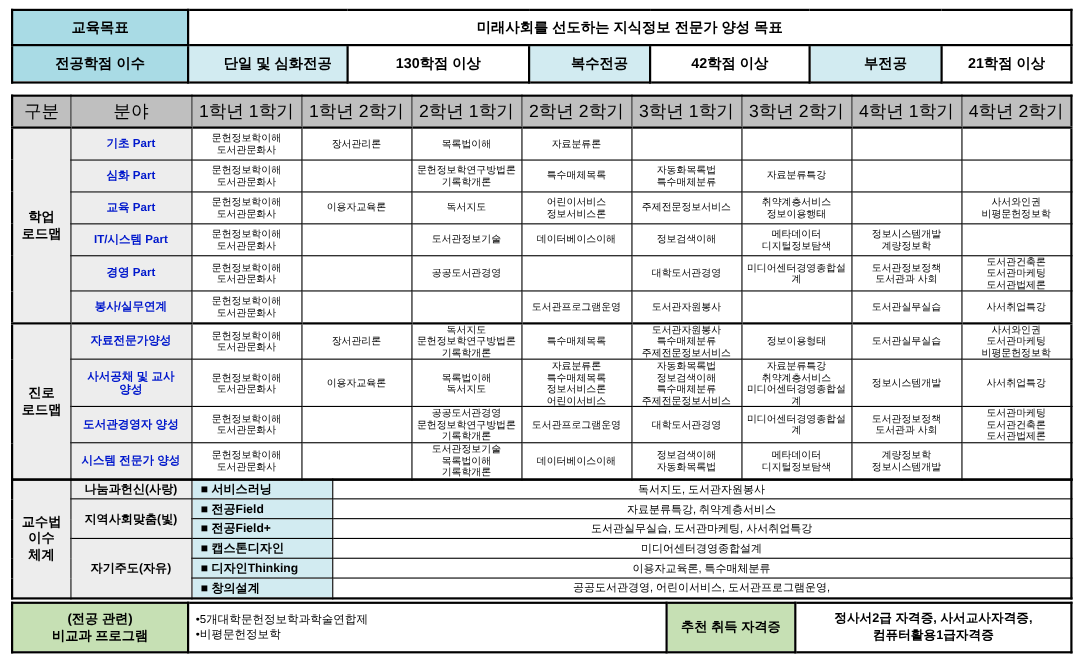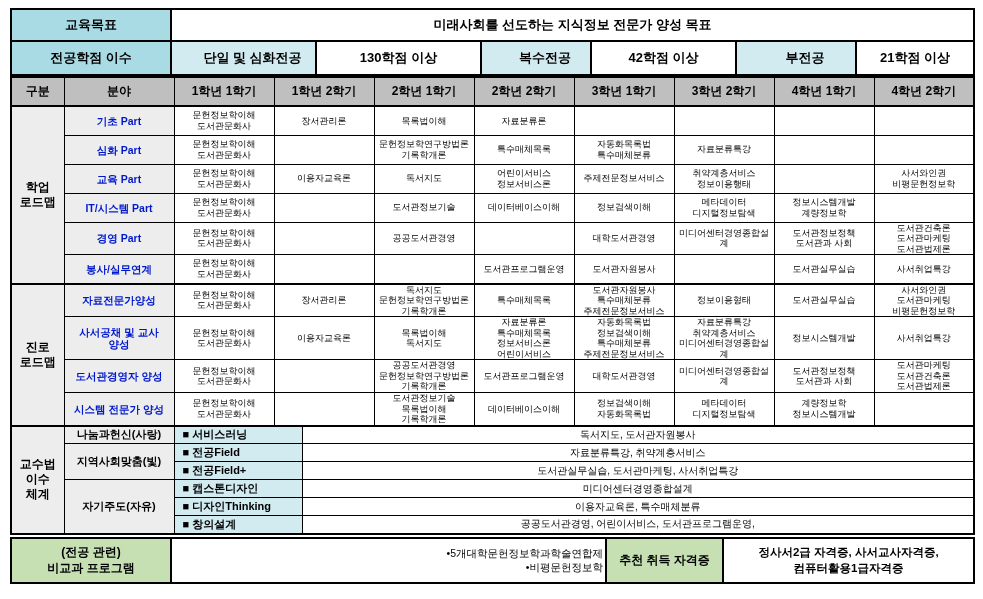--- a/index.html
+++ b/index.html
@@ -15,29 +15,29 @@
   html,body{margin:0;padding:0;}
   body{
     width:983px;height:599px;background:#fff;
     font-family:"Liberation Sans","DejaVu Sans",sans-serif;
     color:#000;
   }
   .page{padding:8px 10px 0 10px;}
   table{border-collapse:collapse;table-layout:fixed;width:963px;}
   td,th{border:1px solid var(--border);padding:0 2px;text-align:center;vertical-align:middle;overflow:hidden;white-space:pre-line;}
   
-  .top-table{}
+  .top-table{margin-bottom:10px;}
   .top-table td{border:2px solid var(--border);font-weight:bold;font-size:13px;}
   .top-table .r1 td{height:32px;}
   .top-table .r2 td{height:34px;}
   .cell-cyan{background:var(--cyan-dark);}
   .cell-cyan-light{background:var(--cyan-light);padding-left:20px;}
   
   .main-table{border:2px solid var(--border);}
-  .main-table th{background:var(--gray-head);font-size:12px;font-weight:bold;height:29px;}
+  .main-table th{background:var(--gray-head);font-size:16px;font-weight:normal;height:29px;}
   .main-table td{font-size:9px;line-height:10.5px;}
   .group-cell{background:var(--gray-light);font-size:12px !important;font-weight:bold;line-height:15px !important;}
   .field-cell{background:var(--gray-light);color:var(--blue-text);font-weight:bold;font-size:10.5px !important;line-height:12px !important;}
   .course-cell{background:#fff;}
   tr.group-start td{border-top:2px solid var(--border);}
   tr.row-a td{height:29px;}
   tr.row-b0 td{height:33px;}
   tr.row-b1 td{height:40px;}
   tr.row-b2 td{height:33px;}
   tr.row-b3 td{height:33px;}
@@ -45,21 +45,21 @@
   .ped-table{margin-top:-2px;border:2px solid var(--border);}
   .ped-table td{height:18px;}
   .ped-group{background:var(--gray-light);font-size:12px;font-weight:bold;line-height:15px;}
   .ped-field{background:var(--gray-light);font-size:11px;font-weight:bold;}
   .ped-method{background:var(--cyan-light);font-size:11px;font-weight:bold;text-align:left;padding-left:8px;}
   .ped-value{background:#fff;font-size:10px;margin-left:44px;}
   
   .bottom-table{margin-top:2px;padding-left:26px;}
   .bottom-table td{border:2px solid var(--border);height:45px;}
   .cell-green{background:var(--green);font-weight:bold;font-size:12px;line-height:16px;}
-  .programs-cell{text-align:right;font-size:10.5px;line-height:14px;padding-left:6px;border-radius:16px;}
+  .programs-cell{text-align:left;font-size:10.5px;line-height:14px;padding-left:6px;border-radius:16px;}
   .certs-cell{font-weight:bold;font-size:11.5px;line-height:16px;}
 </style>
 </head>
 <body>
 
 <div class="page">
 
   <table class="top-table">
     <colgroup>
       <col style="width:160px">

